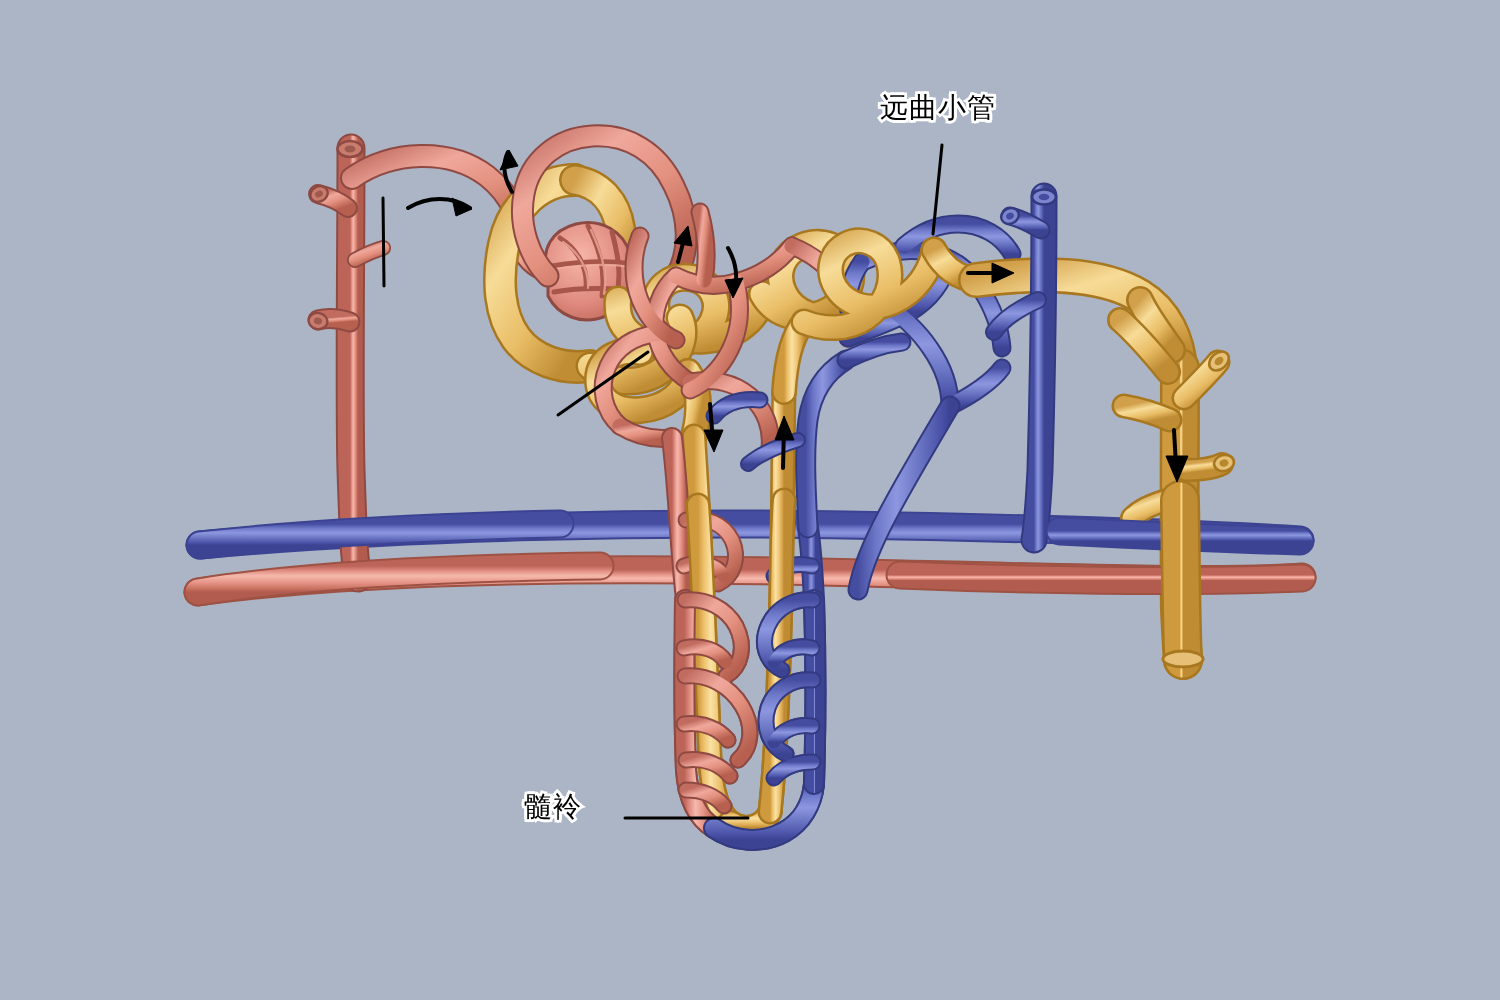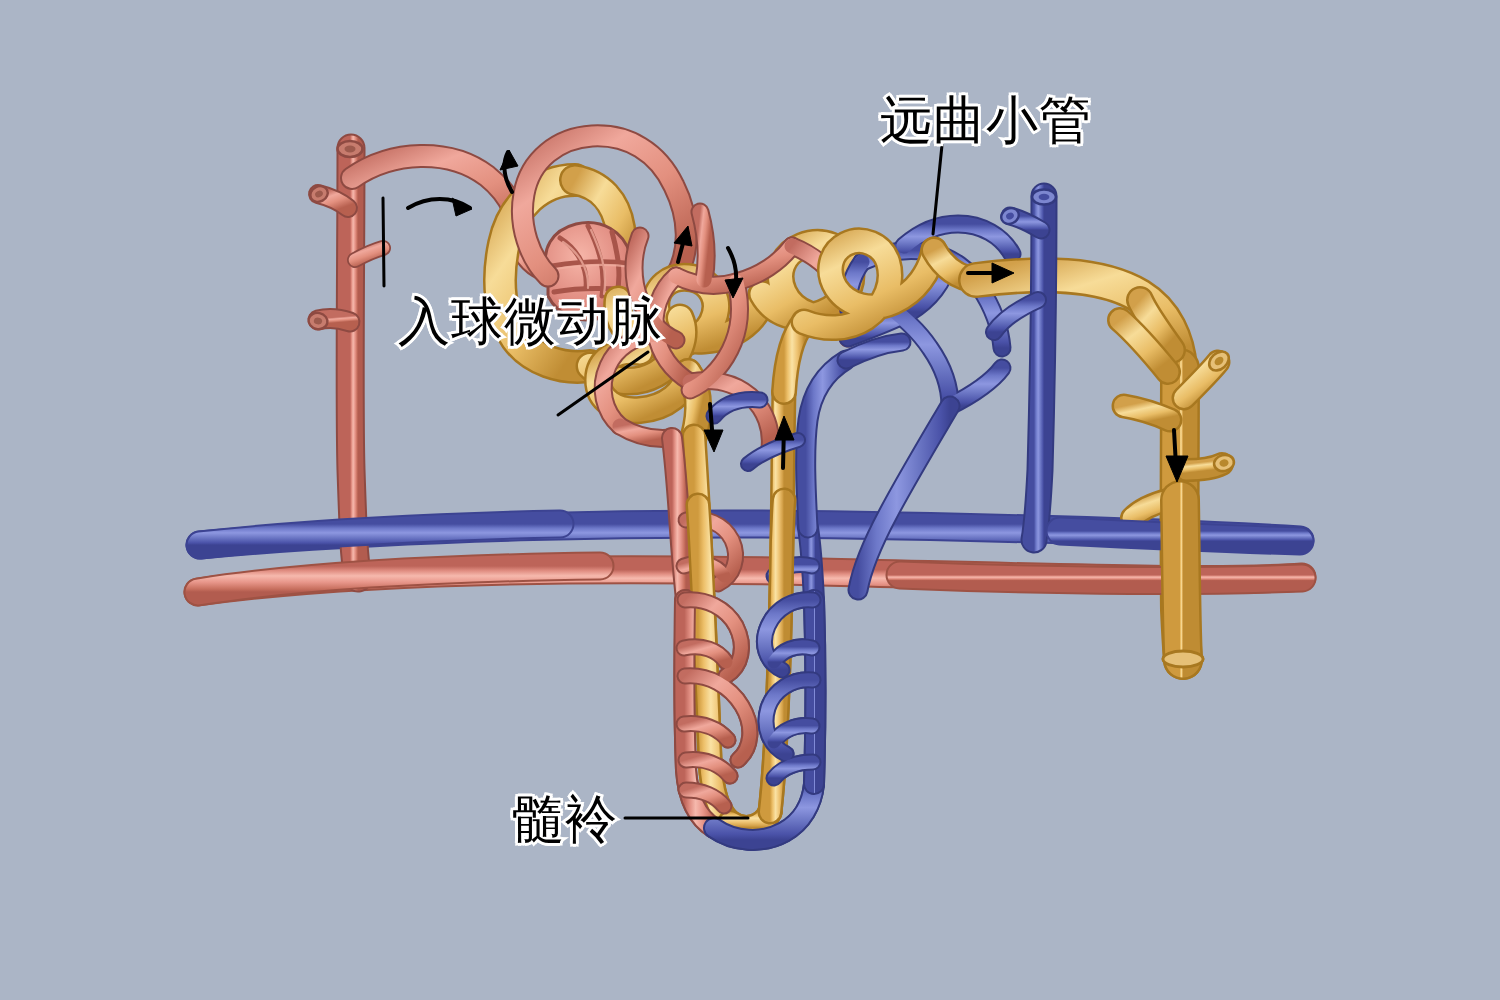--- a/index.html
+++ b/index.html
@@ -23,21 +23,21 @@
   svg.figure {
     position: absolute;
     inset: 0;
     width: 1500px;
     height: 1000px;
     display: block;
   }
   .label {
     position: absolute;
     color: #000000;
-    font-size: 52px;
+    font-size: 28px;
     font-weight: 400;
     line-height: 1;
     white-space: nowrap;
     letter-spacing: 1px;
     -webkit-text-stroke: 5px #ffffff;
     paint-order: stroke fill;
     text-shadow:
        2px 0 0 #fff, -2px 0 0 #fff, 0 2px 0 #fff, 0 -2px 0 #fff,
        2px 2px 0 #fff, -2px 2px 0 #fff, 2px -2px 0 #fff, -2px -2px 0 #fff,
        3px 0 0 #fff, -3px 0 0 #fff, 0 3px 0 #fff, 0 -3px 0 #fff;
@@ -536,25 +536,22 @@
     </g>
 
     <g stroke="#000000" stroke-width="3" fill="none" stroke-linecap="round">
       <line x1="384" y1="286" x2="383" y2="198"></line>
       <line x1="558" y1="415" x2="648" y2="352"></line>
       <line x1="942" y1="145" x2="933" y2="234"></line>
       <line x1="625" y1="818" x2="748" y2="818"></line>
     </g>
   </svg>
 
-  <div class="label" style="left:398px; top:295px;">
-    <span>入球微动脉</span>
-  </div>
 
 
   <div class="label" style="left:880px; top:94px;">
     <span>远曲小管</span>
   </div>
 
-  <div class="label" style="left:512px; top:793px;">
+  <div class="label" style="left:524px; top:793px;">
     <span>髓袊</span>
   </div>
 </div>
 
 </body></html>

